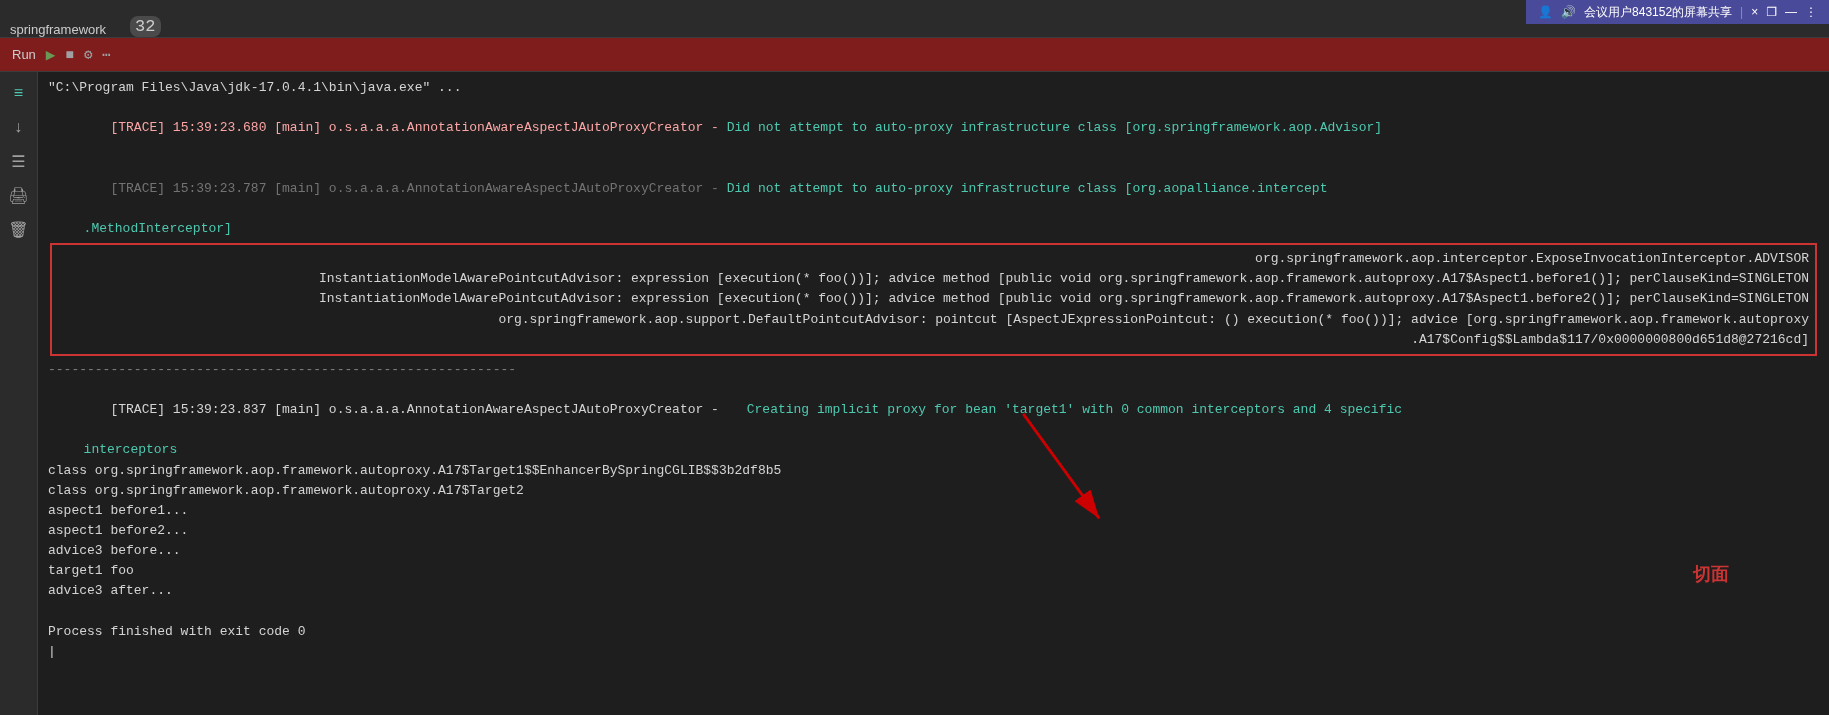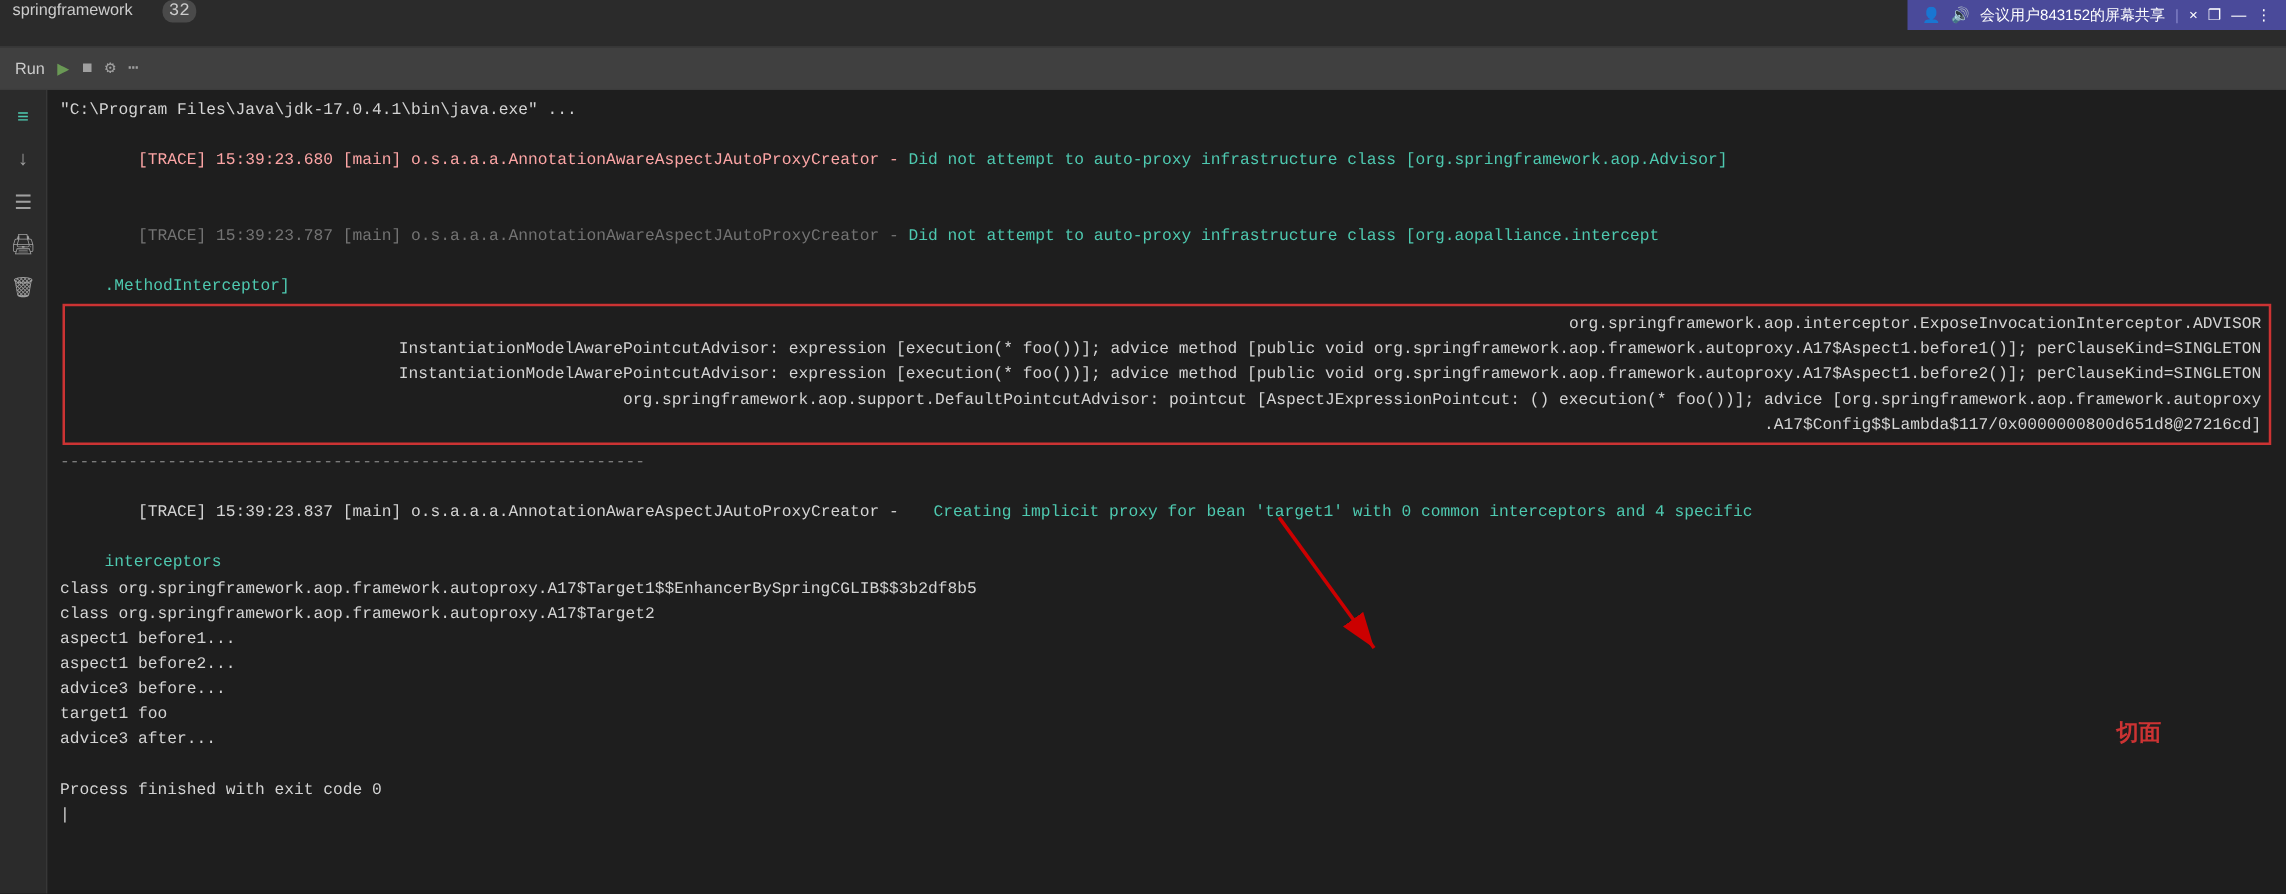--- a/index.html
+++ b/index.html
@@ -11,37 +11,37 @@
       width: 1829px;
       height: 715px;
       overflow: hidden;
       display: flex;
       flex-direction: column;
     }
 
     
     .top-bar {
       display: flex;
-      align-items: flex-start;
+      align-items: flex-end;
       background: #2b2b2b;
       height: 38px;
       padding: 0 10px;
       border-bottom: 1px solid #3c3c3c;
       flex-shrink: 0;
     }
     .top-bar-title {
       color: #cccccc;
       font-size: 13px;
       font-family: Arial, sans-serif;
       margin-right: 20px;
     }
     .tab-count {
       background: #4a4a4a;
       color: #cccccc;
-      font-size: 14px;
+      font-size: 17px;
       padding: 1px 5px;
       border-radius: 8px;
       margin-left: 4px;
     }
     .spacer { flex: 1; }
 
     
     .main-layout {
       display: flex;
       flex: 1;
@@ -163,21 +163,21 @@
   <span>—</span>
   <span>⋮</span>
 </div>
 
 <div class="top-bar">
   <span class="top-bar-title">springframework</span>
   <span class="tab-count">32</span>
   <div class="spacer"></div>
 </div>
 
-<div style="display:flex;align-items:center;background:#404040;height:34px;padding:0 12px;gap:10px;border-bottom:1px solid #3c3c3c;flex-shrink:0;">
+<div style="display:flex;align-items:center;background:#7f1d1d;height:34px;padding:0 12px;gap:10px;border-bottom:1px solid #3c3c3c;flex-shrink:0;">
   <span style="color:#cccccc;font-family:Arial,sans-serif;font-size:13px;">Run</span>
   <span style="color:#6a9955;font-size:16px;cursor:pointer;">▶</span>
   <span style="color:#a0a0a0;font-size:14px;cursor:pointer;">■</span>
   <span style="color:#a0a0a0;font-size:14px;cursor:pointer;">⚙</span>
   <span style="color:#a0a0a0;font-size:14px;cursor:pointer;">⋯</span>
 </div>
 
 <div class="main-layout">
 
   <div class="sidebar">
@@ -231,16 +231,16 @@
     <svg class="arrow-overlay" viewBox="0 0 1791 677" xmlns="http://www.w3.org/2000/svg">
 
       <defs>
         <marker id="arrowhead" markerWidth="10" markerHeight="7" refX="10" refY="3.5" orient="auto">
           <polygon points="0 0, 10 3.5, 0 7" fill="#cc0000"></polygon>
         </marker>
       </defs>
       <line x1="990" y1="360" x2="1070" y2="470" stroke="#cc0000" stroke-width="3" marker-end="url(#arrowhead)"></line>
     </svg>
 
-    <div class="annotation-text" style="right: 100px; top: 502px;">切面</div>
+    <div class="annotation-text" style="right: 100px; top: 490px;">切面</div>
 
   </div>
 </div>
 
 </body></html>

